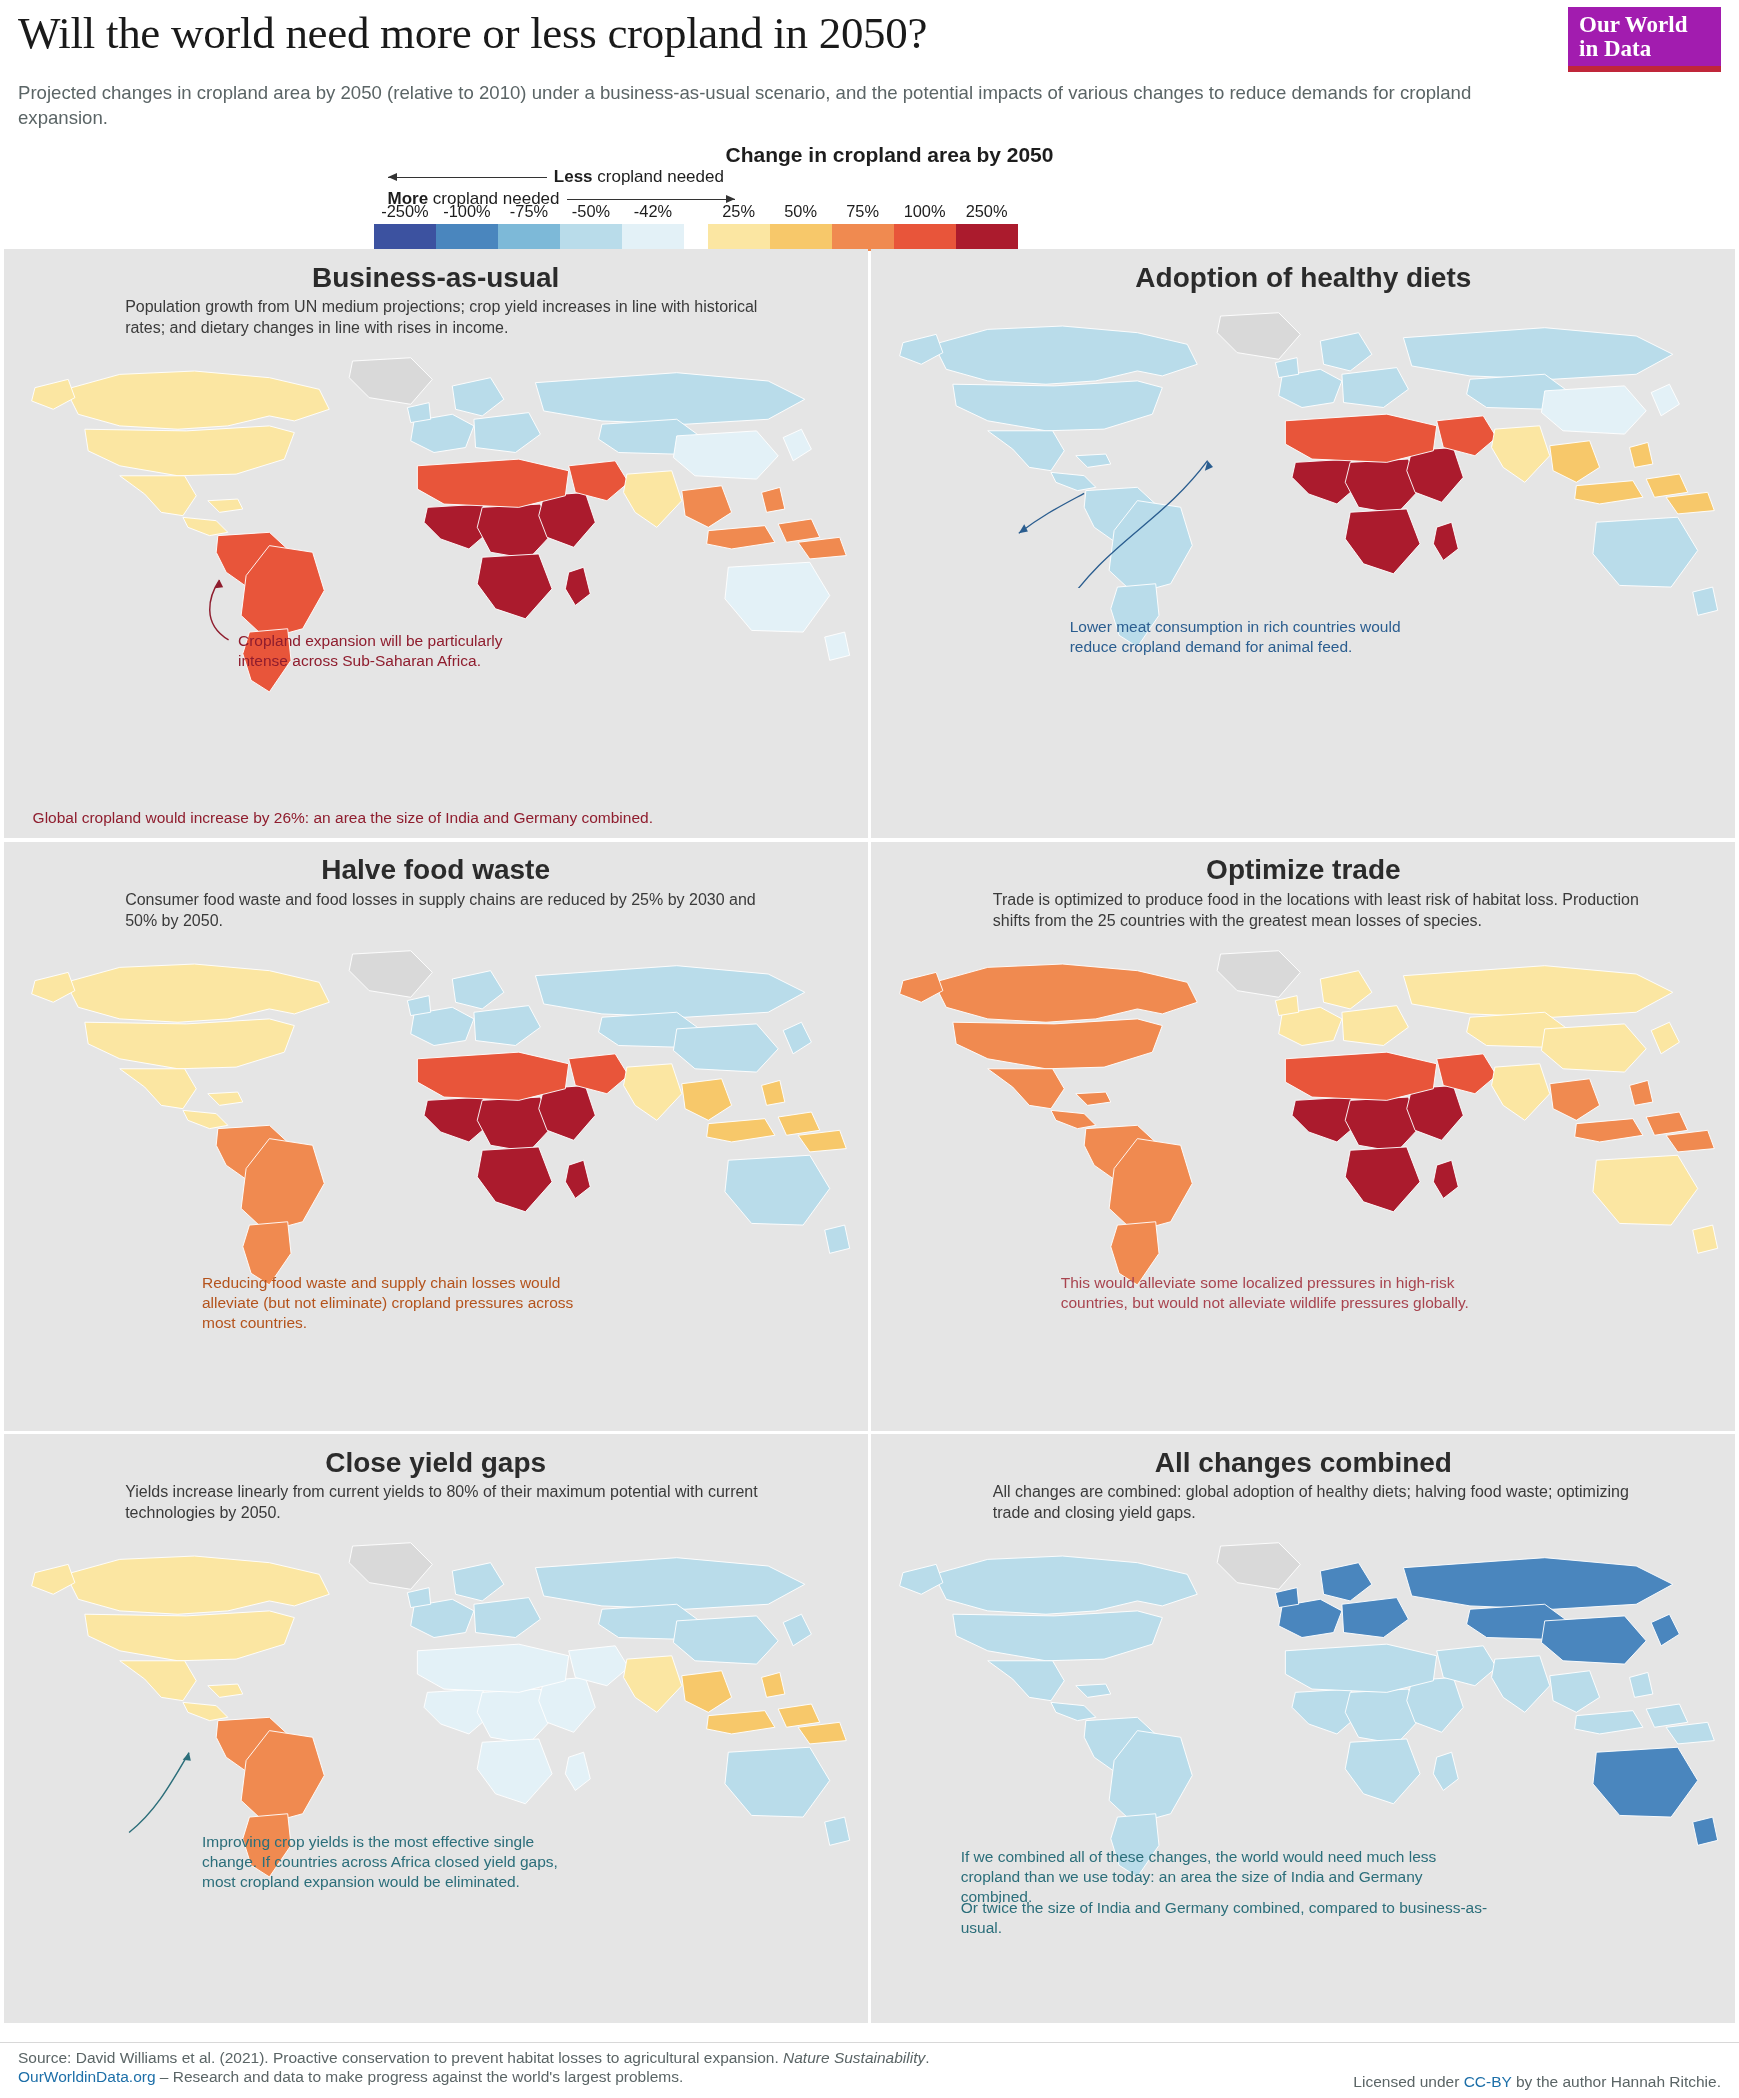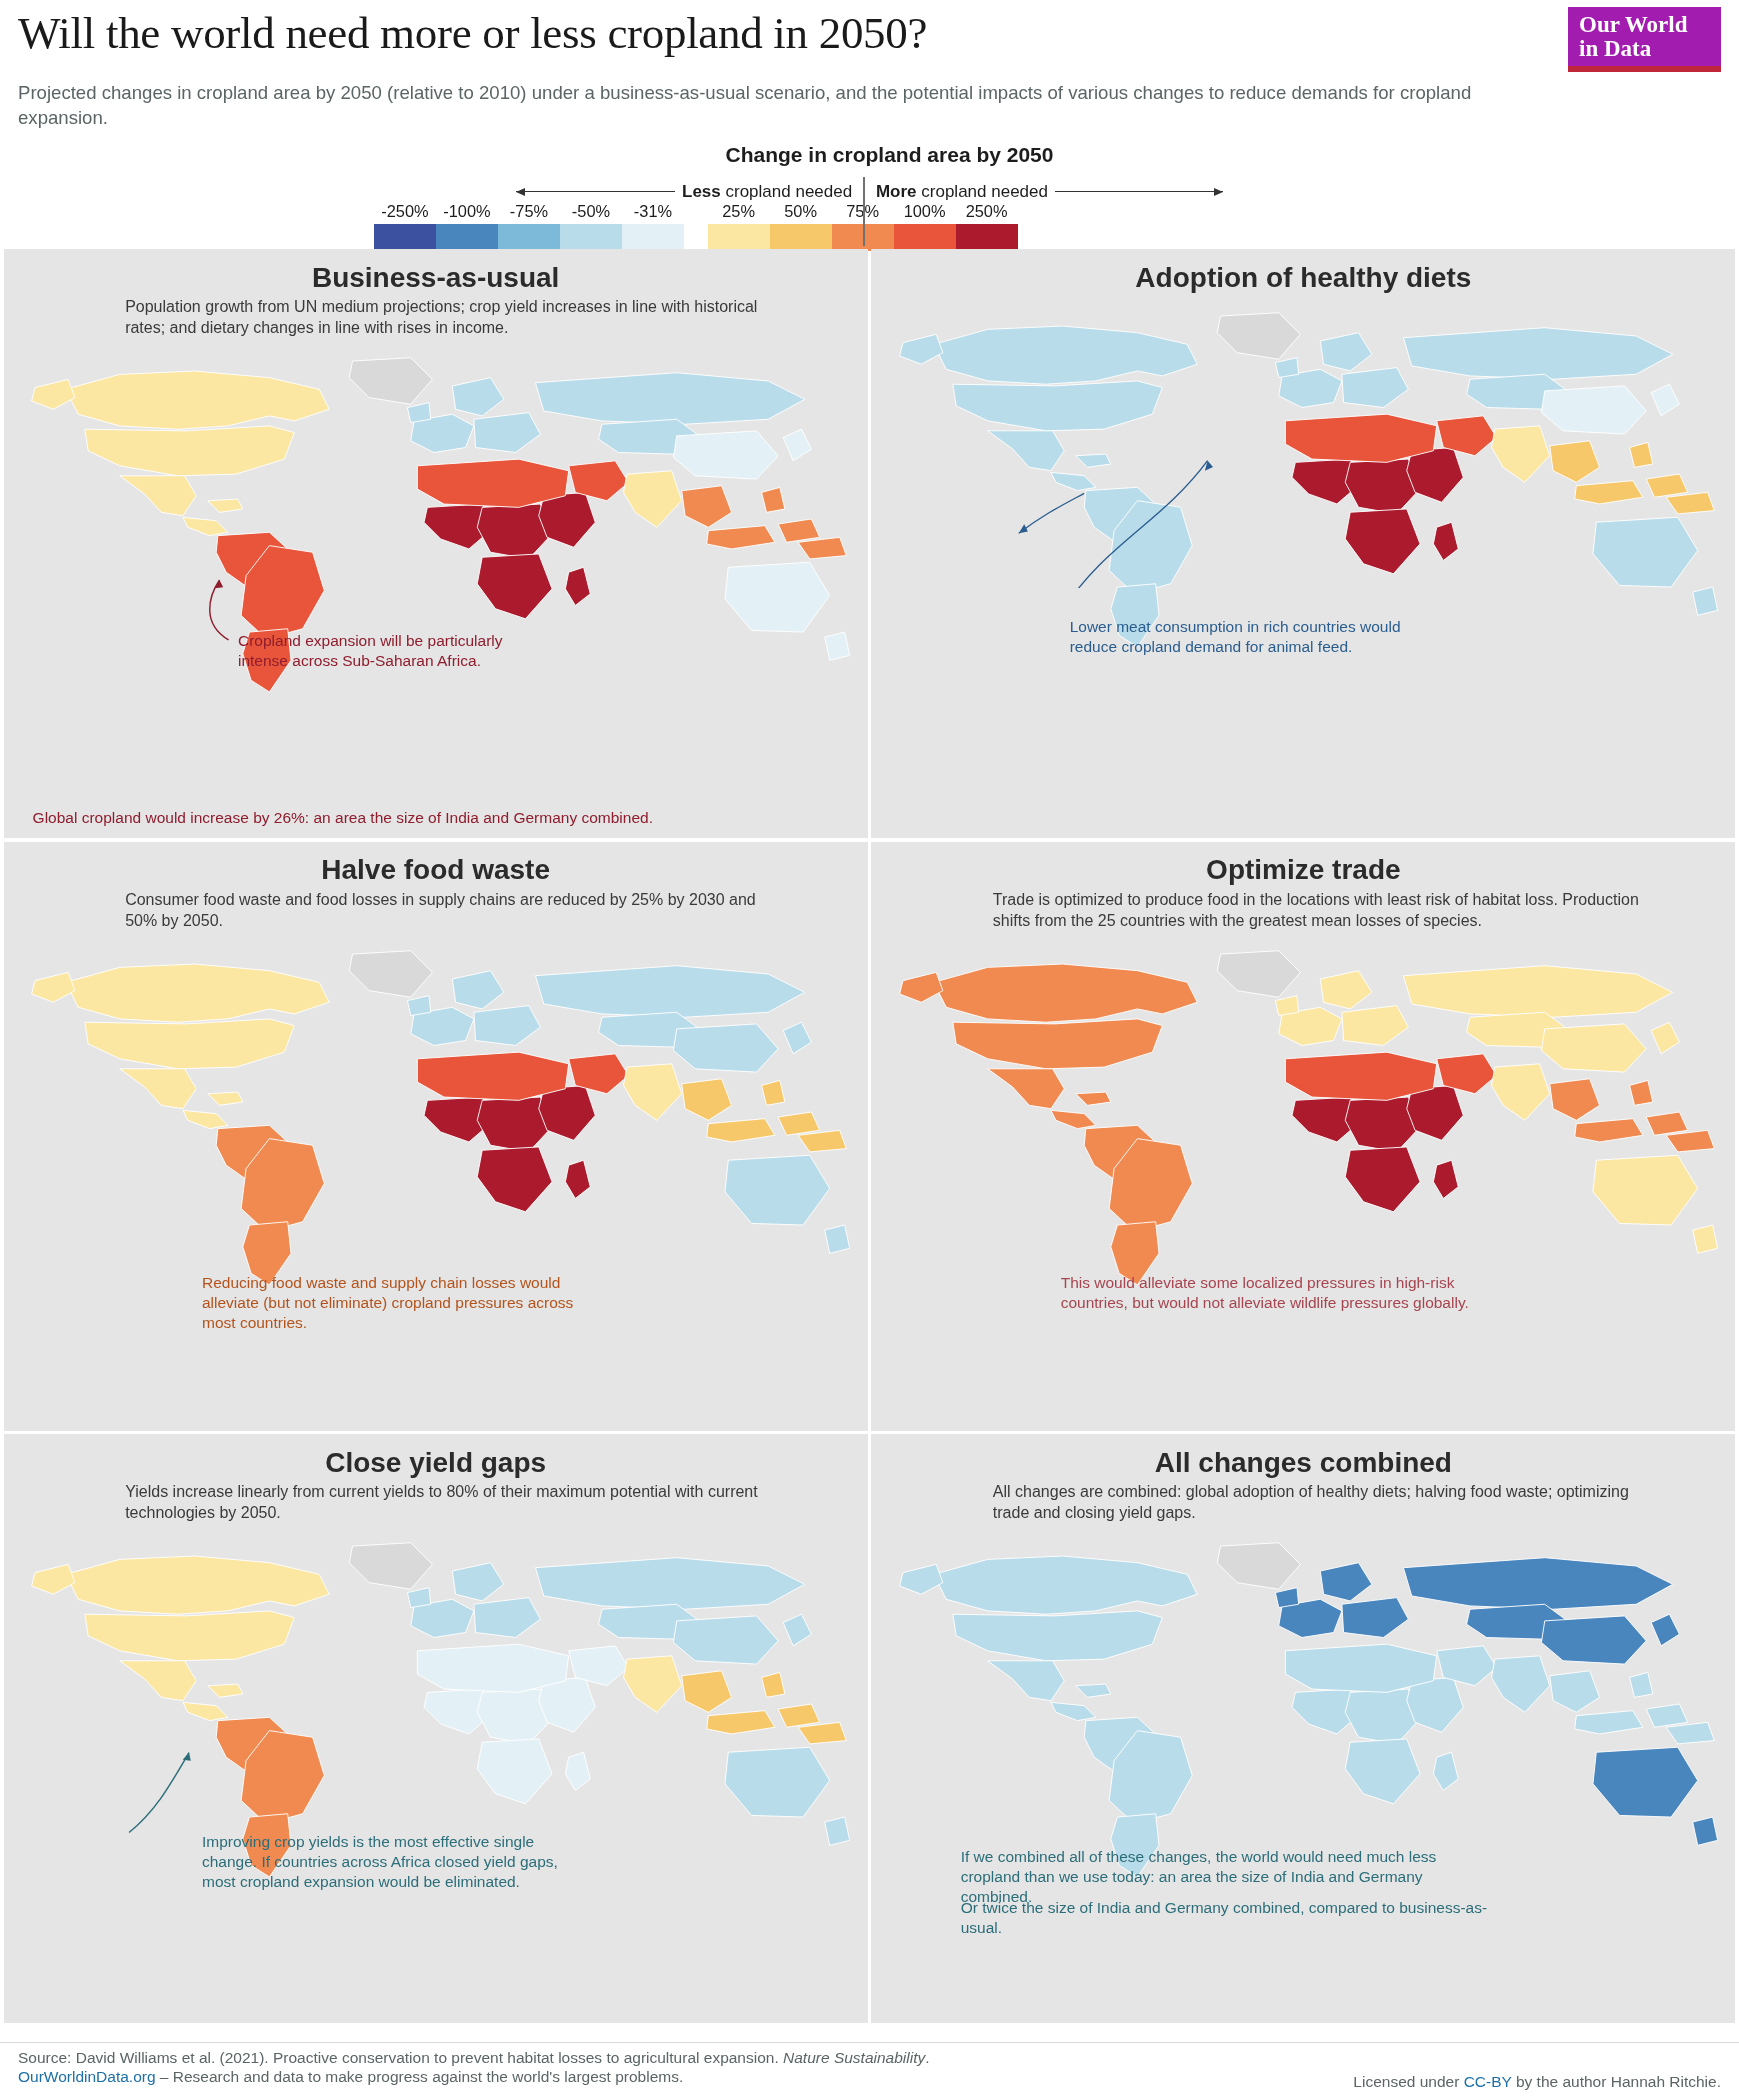--- a/index.html
+++ b/index.html
@@ -44,21 +44,21 @@
     padding: 5.5px 11px 0 11px;
     border-bottom: 6.4px solid #c0263a;
   }
 
   
   .legend { margin-top: 12.7px; text-align: center; position: relative; height: 100px; }
   .legend-title { font-size: 21px; font-weight: bold; color: #1d1d1d; margin-bottom: 7.3px; padding-left: 40px; }
   .legend-arrows {
     position: relative;
     width: 964px; margin: 0 auto; height: 27px;
-    display: flex; align-items: flex-end; justify-content: center;
+    display: flex; align-items: flex-start; justify-content: center; flex-direction: column;
   }
   .arrow-side { display:flex; align-items:center; gap:7.3px; font-size:17px; color:#1d1d1d; }
   .arrow-line { height:0.9px; background:#333; position:relative; }
   .arrow-left .arrow-line { width: 159px; }
   .arrow-right .arrow-line { width: 168px; }
   .arrow-left .arrow-line:before {
     content:''; position:absolute; left:0; top:-3.6px;
     border-top:4.1px solid transparent; border-bottom:4.1px solid transparent;
     border-right:9px solid #333;
   }
@@ -183,21 +183,21 @@
         </div>
         <div class="swatch-wrap">
           <div class="swatch-label">-75%</div>
           <div class="swatch" style="background: rgb(125, 185, 216);"></div>
         </div>
         <div class="swatch-wrap">
           <div class="swatch-label">-50%</div>
           <div class="swatch" style="background: rgb(185, 220, 234);"></div>
         </div>
         <div class="swatch-wrap">
-          <div class="swatch-label">-31%</div>
+          <div class="swatch-label">-42%</div>
           <div class="swatch" style="background: rgb(227, 241, 247);"></div>
         </div>
       </div>
     <div class="lg-gap"></div>
     <div class="lg-half" id="lg-pos">
         <div class="swatch-wrap">
           <div class="swatch-label">25%</div>
           <div class="swatch" style="background: rgb(251, 230, 162);"></div>
         </div>
         <div class="swatch-wrap">

